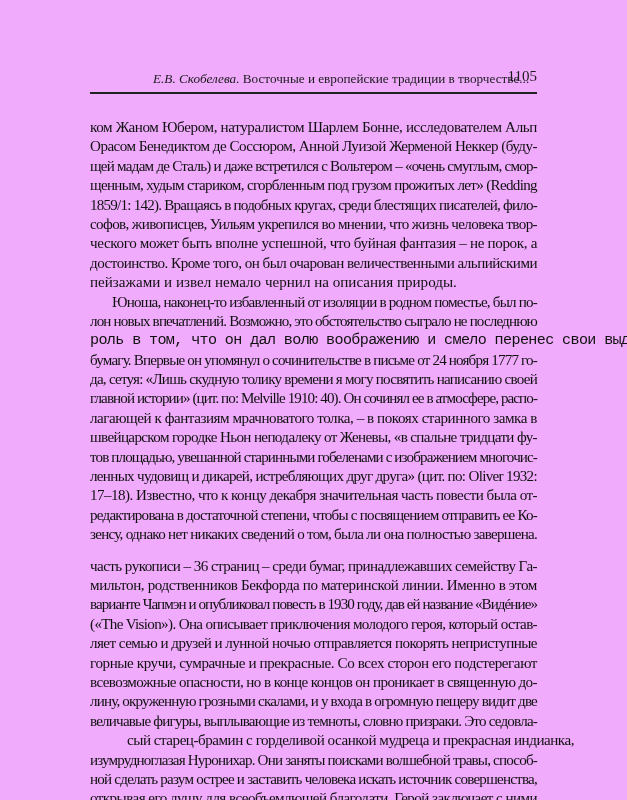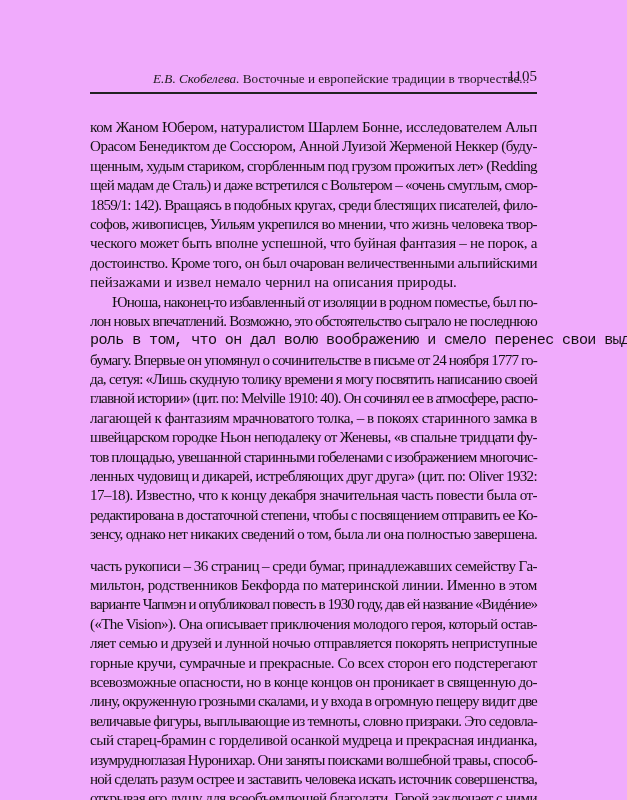--- a/index.html
+++ b/index.html
@@ -27,22 +27,22 @@
 <div class="page">
   <div class="running-head">
     <span class="title"><span class="author">Е.В. Скобелева.</span><span> Восточные и европейские традиции в творчестве...</span></span>
     <span class="pagenum">1105</span>
   </div>
   <div class="rule"></div>
   <div class="body-text" id="body-text">
       <div>
         <span class="line" style="display: block; letter-spacing: -0.373779px;">ком Жаном Юбером, натуралистом Шарлем Бонне, исследователем Альп</span>
         <span class="line" style="display: block; letter-spacing: -0.523911px;">Орасом Бенедиктом де Соссюром, Анной Луизой Жерменой Неккер (буду-</span>
+        <span class="line" style="display: block; letter-spacing: -0.763913px;">щей мадам де Сталь) и даже встретился с Вольтером – «очень смуглым, смор-</span>
         <span class="line" style="display: block; letter-spacing: -0.678216px;">щенным, худым стариком, сгорбленным под грузом прожитых лет» (Redding</span>
-        <span class="line" style="display: block; letter-spacing: -0.763913px;">щей мадам де Сталь) и даже встретился с Вольтером – «очень смуглым, смор-</span>
         <span class="line" style="display: block; letter-spacing: -0.777027px;">1859/1: 142). Вращаясь в подобных кругах, среди блестящих писателей, фило-</span>
         <span class="line" style="display: block; letter-spacing: -0.625px;">софов, живописцев, Уильям укрепился во мнении, что жизнь человека твор-</span>
         <span class="line" style="display: block; letter-spacing: -0.343976px;">ческого может быть вполне успешной, что буйная фантазия – не порок, а</span>
         <span class="line" style="display: block; letter-spacing: -0.515855px;">достоинство. Кроме того, он был очарован величественными альпийскими</span>
         <span class="line last" style="display: block;">пейзажами и извел немало чернил на описания природы.</span>
       </div>
       <div>
         <span class="line indent" style="display: block; letter-spacing: -0.791131px;">Юноша, наконец-то избавленный от изоляции в родном поместье, был по-</span>
         <span class="line" style="display: block; letter-spacing: -0.853082px;">лон новых впечатлений. Возможно, это обстоятельство сыграло не последнюю</span>
         <span class="line" style="display: block; letter-spacing: -0.628521px; font-family: Liberation Mono, monospace;">роль в том, что он дал волю воображению и смело перенес свои выдумки на</span>
@@ -60,19 +60,19 @@
       <div>
         <span class="line" style="display: block; letter-spacing: -0.56338px; margin-top: 12px;">часть рукописи – 36 страниц – среди бумаг, принадлежавших семейству Га-</span>
         <span class="line" style="display: block; letter-spacing: -0.376632px;">мильтон, родственников Бекфорда по материнской линии. Именно в этом</span>
         <span class="line" style="display: block; letter-spacing: -0.940789px;">варианте Чапмэн и опубликовал повесть в 1930 году, дав ей название «Видéние»</span>
         <span class="line" style="display: block; letter-spacing: -0.64822px;">(«The Vision»). Она описывает приключения молодого героя, который остав-</span>
         <span class="line" style="display: block; letter-spacing: -0.550045px;">ляет семью и друзей и лунной ночью отправляется покорять неприступные</span>
         <span class="line" style="display: block; letter-spacing: -0.41327px;">горные кручи, сумрачные и прекрасные. Со всех сторон его подстерегают</span>
         <span class="line" style="display: block; letter-spacing: -0.598214px;">всевозможные опасности, но в конце концов он проникает в священную до-</span>
         <span class="line" style="display: block; letter-spacing: -0.821615px;">лину, окруженную грозными скалами, и у входа в огромную пещеру видит две</span>
         <span class="line" style="display: block; letter-spacing: -0.807438px;">величавые фигуры, выплывающие из темноты, словно призраки. Это седовла-</span>
-        <span class="line" style="display: block; letter-spacing: -0.4726px;">сый старец-брамин с горделивой осанкой мудреца и прекрасная индианка,</span>
+        <span class="line" style="display: block; letter-spacing: -0.4726px; margin-left: 37px;">сый старец-брамин с горделивой осанкой мудреца и прекрасная индианка,</span>
         <span class="line" style="display: block; letter-spacing: -0.820423px;">изумрудноглазая Нуронихар. Они заняты поисками волшебной травы, способ-</span>
         <span class="line" style="display: block; letter-spacing: -0.778958px;">ной сделать разум острее и заставить человека искать источник совершенства,</span>
         <span class="line" style="display: block; letter-spacing: -0.557745px;">открывая его душу для всеобъемлющей благодати. Герой заключает с ними</span>
       </div>
     </div>
 </div>
 
 </body></html>

